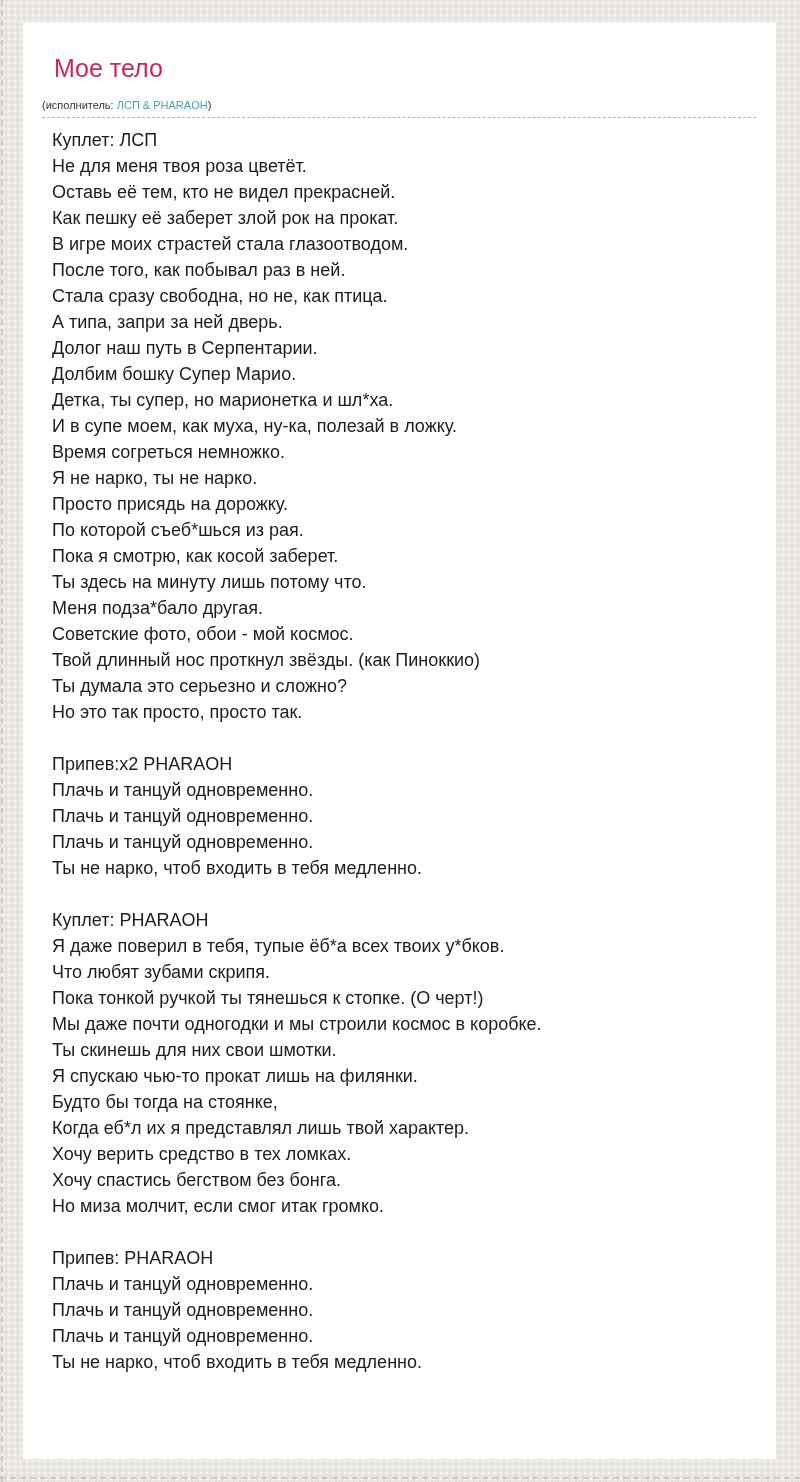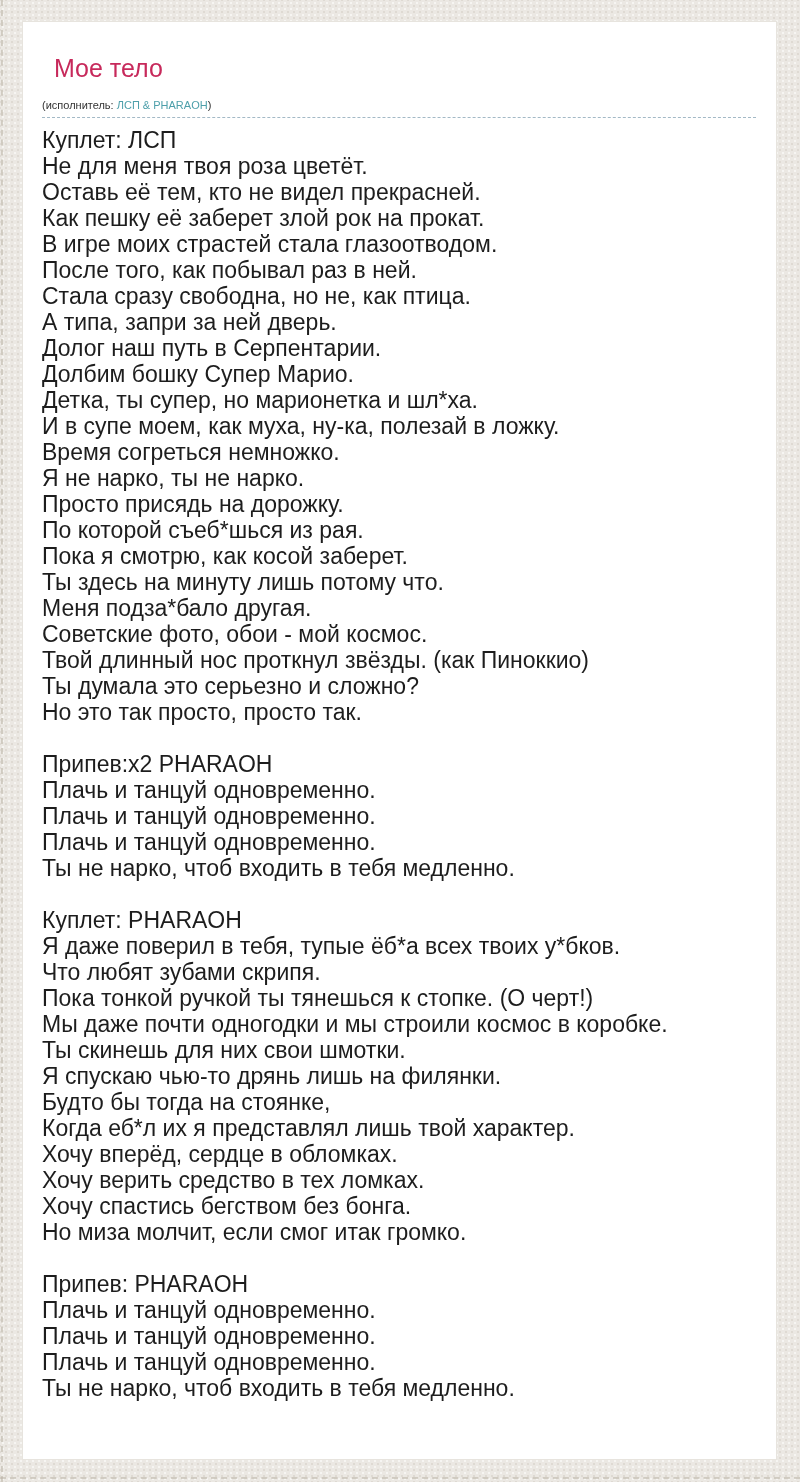--- a/index.html
+++ b/index.html
@@ -57,23 +57,24 @@
     padding-bottom: 2px;
     border-bottom: 1px dashed var(--separator, #a3b9c6);
   }
   .artist-link {
     color: var(--artist-link, #4d9faa);
     text-decoration: none;
     cursor: pointer;
   }
   .lyrics {
     margin-top: 9px;
-    font-size: 23px;
+    font-size: 18px;
     line-height: 26px;
     color: var(--lyrics-text, #1d1d1d);
+    margin-left: 10px;
   }
   .stanza + .stanza {
     margin-top: 26px;
   }
   .lyric-line {
     white-space: pre-wrap;
   }
 </style>
 </head>
 <body style="--title: #c7295b; --artist-link: #4d9faa; --lyrics-text: #1d1d1d; --separator: #a3b9c6; --page-background: #ebe8e3; --card-background: #ffffff;">
@@ -121,24 +122,23 @@
         <div class="lyric-line">Плачь и танцуй одновременно.</div>
         <div class="lyric-line">Ты не нарко, чтоб входить в тебя медленно.</div>
       </div>
       <div class="stanza">
         <div class="lyric-line">Куплет: PHARAOH</div>
         <div class="lyric-line">Я даже поверил в тебя, тупые ёб*а всех твоих у*бков.</div>
         <div class="lyric-line">Что любят зубами скрипя.</div>
         <div class="lyric-line">Пока тонкой ручкой ты тянешься к стопке. (О черт!)</div>
         <div class="lyric-line">Мы даже почти одногодки и мы строили космос в коробке.</div>
         <div class="lyric-line">Ты скинешь для них свои шмотки.</div>
-        <div class="lyric-line">Я спускаю чью-то дрянь лишь на филянки.</div>
+        <div class="lyric-line">Я спускаю чью-то прокат лишь на филянки.</div>
         <div class="lyric-line">Будто бы тогда на стоянке,</div>
         <div class="lyric-line">Когда еб*л их я представлял лишь твой характер.</div>
-        <div class="lyric-line">Хочу вперёд, сердце в обломках.</div>
         <div class="lyric-line">Хочу верить средство в тех ломках.</div>
         <div class="lyric-line">Хочу спастись бегством без бонга.</div>
         <div class="lyric-line">Но миза молчит, если смог итак громко.</div>
       </div>
       <div class="stanza">
         <div class="lyric-line">Припев: PHARAOH</div>
         <div class="lyric-line">Плачь и танцуй одновременно.</div>
         <div class="lyric-line">Плачь и танцуй одновременно.</div>
         <div class="lyric-line">Плачь и танцуй одновременно.</div>
         <div class="lyric-line">Ты не нарко, чтоб входить в тебя медленно.</div>

